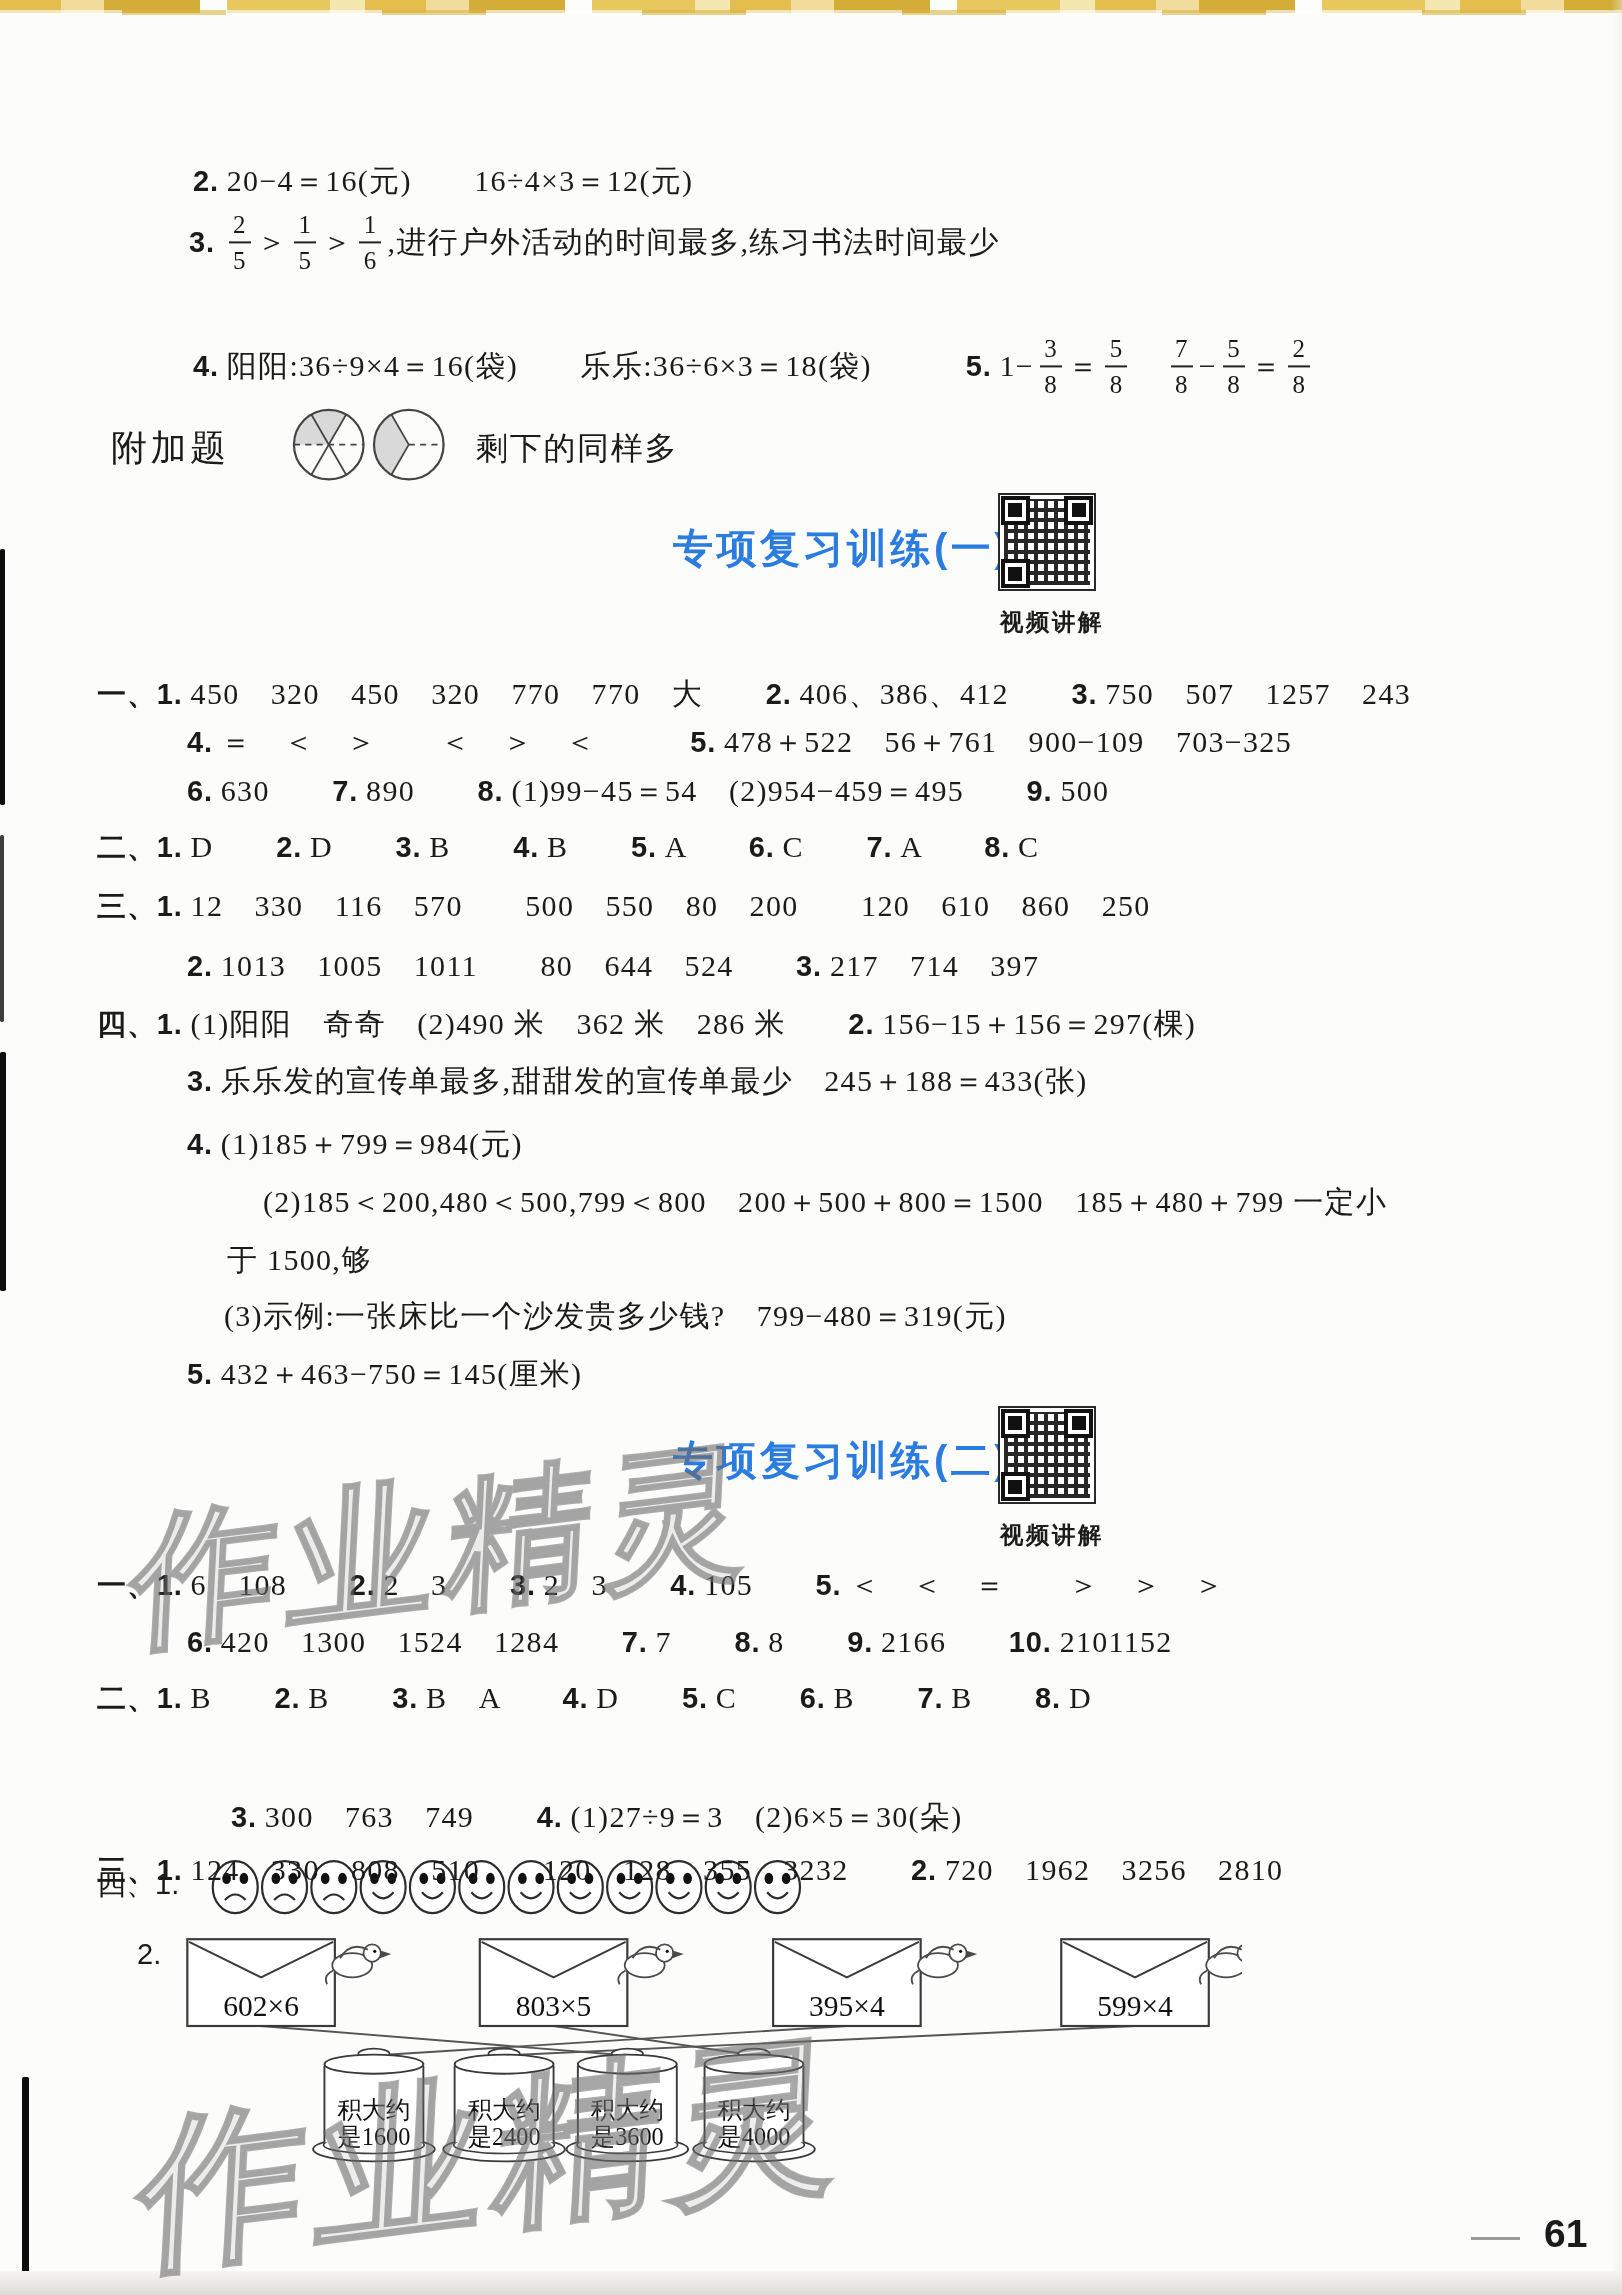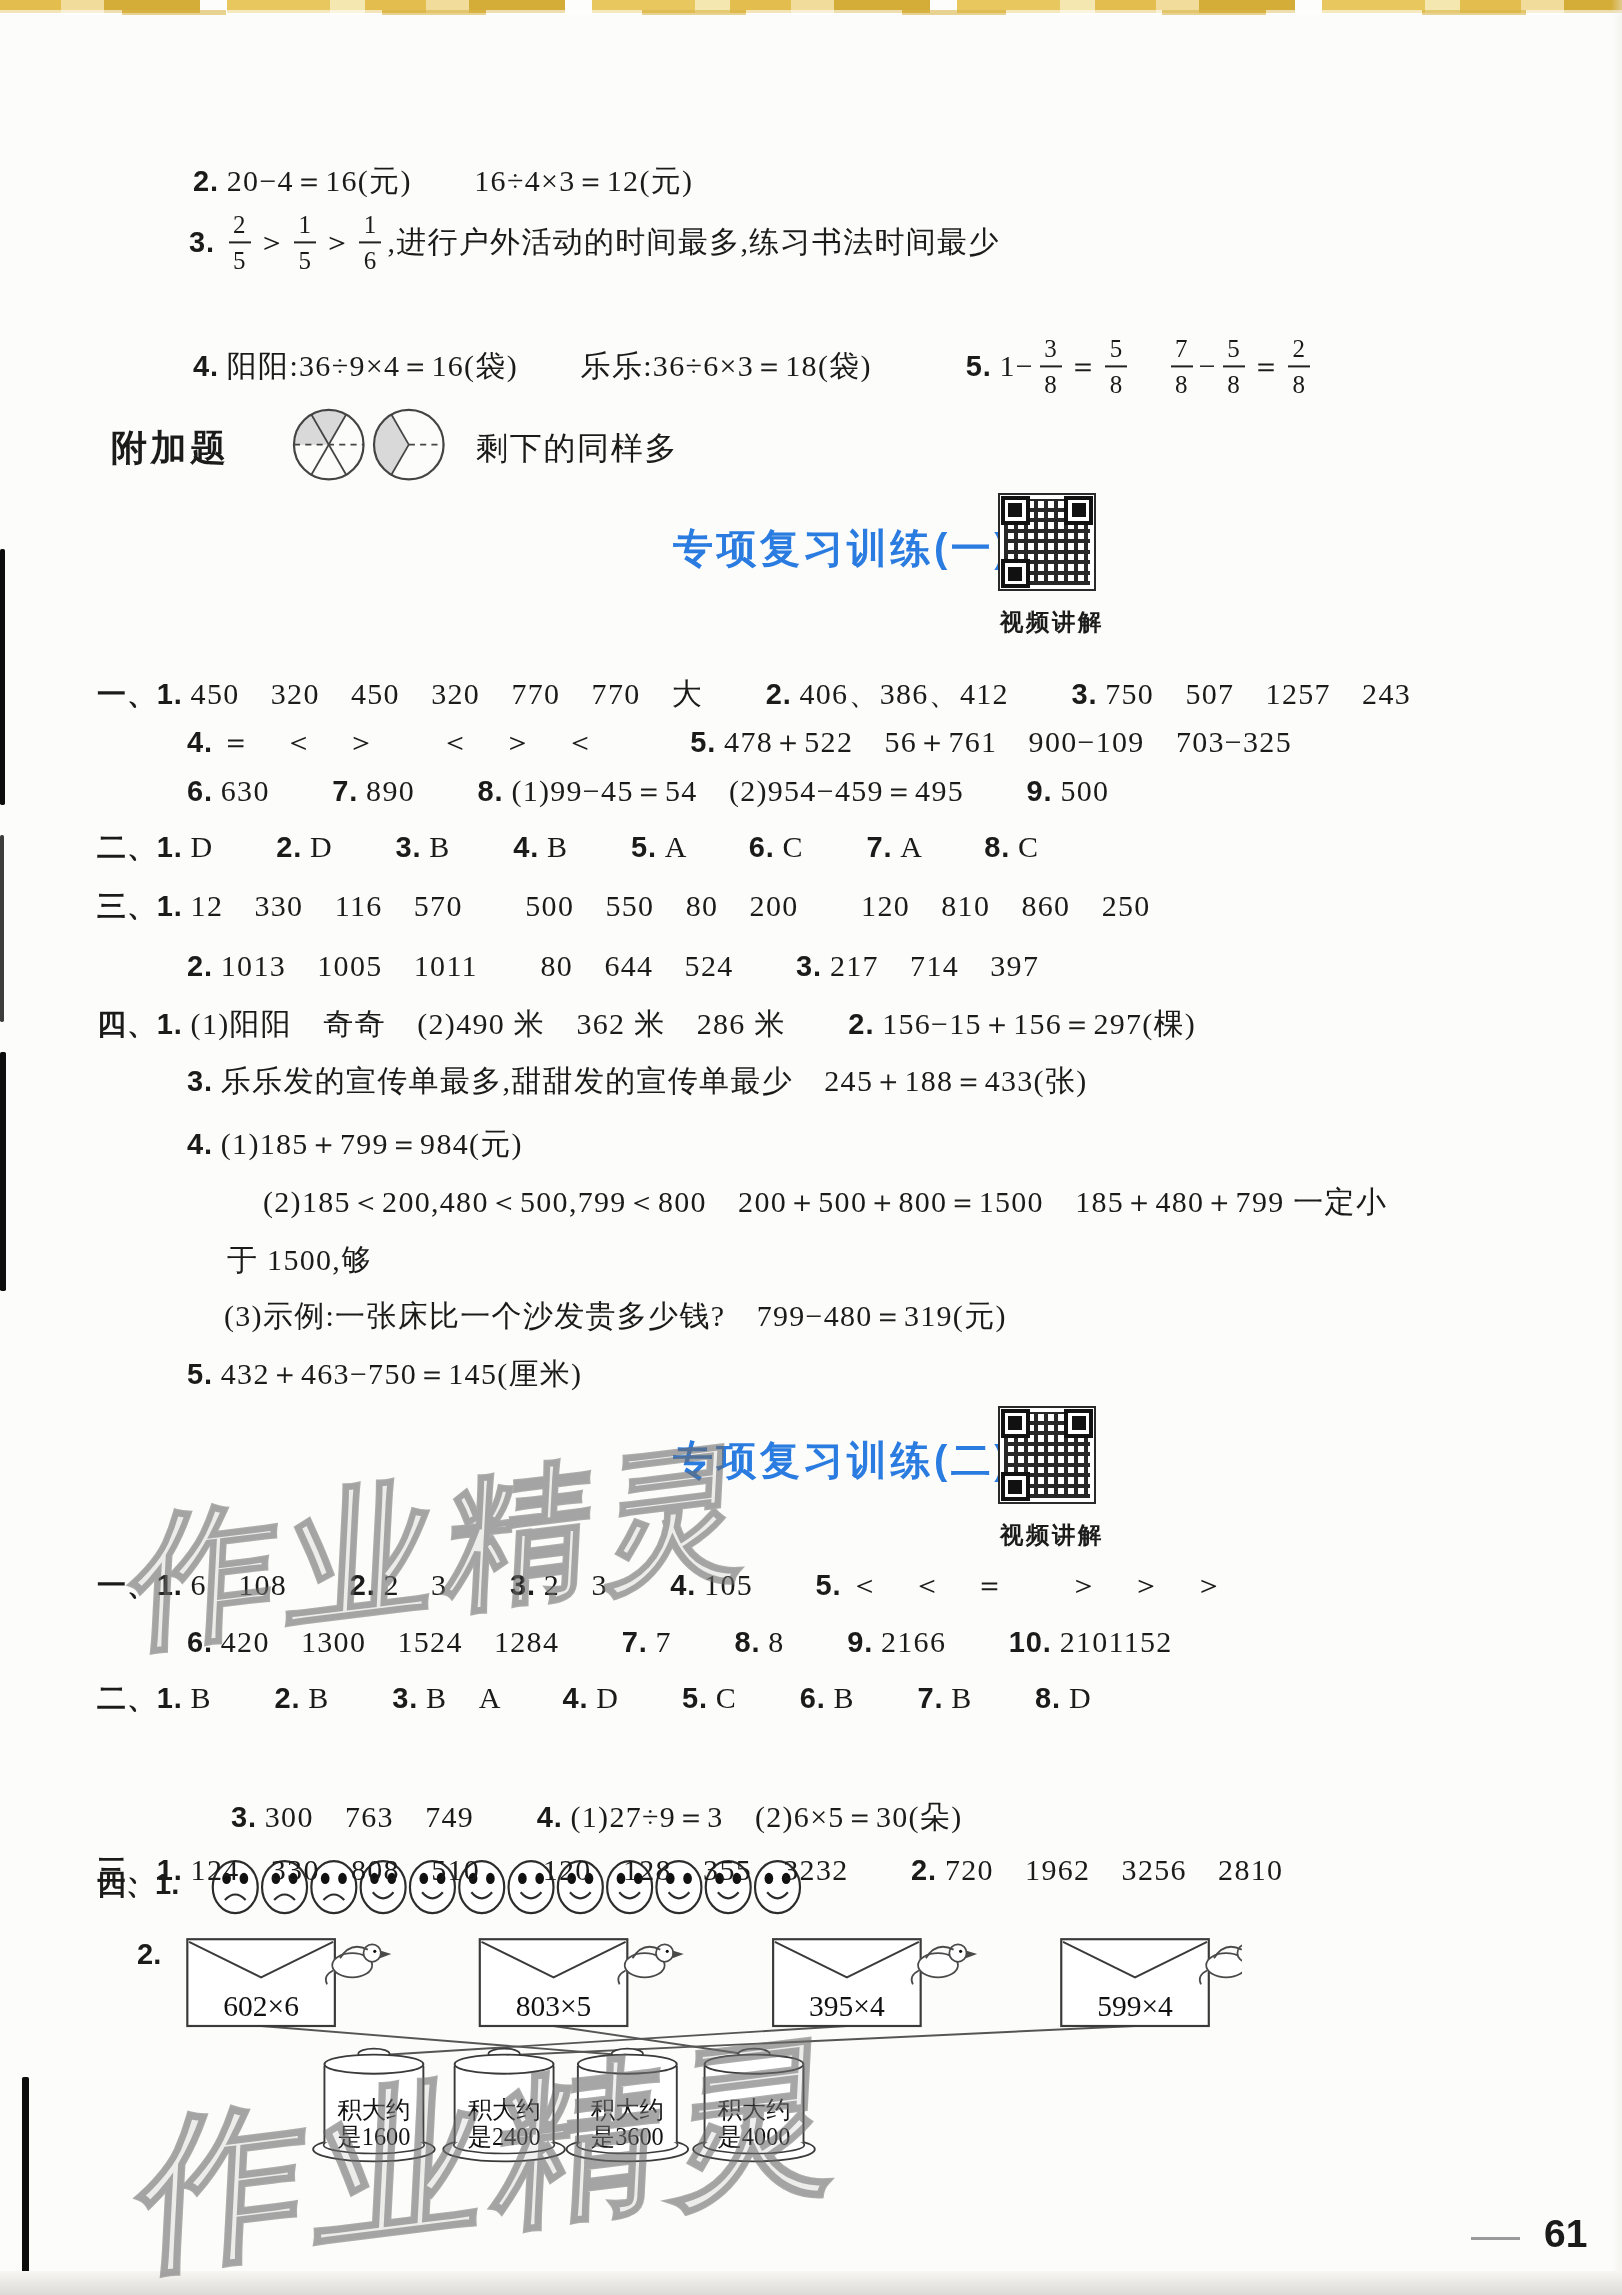--- a/index.html
+++ b/index.html
@@ -28,21 +28,21 @@
      repeating-linear-gradient(90deg,#151515 0 4.3px,transparent 4.3px 10.4px,#151515 10.4px 14px,transparent 14px 20px),
      repeating-linear-gradient(0deg,#151515 0 4.3px,transparent 4.3px 9.6px,#151515 9.6px 14px,transparent 14px 21px);}
   .fs{position:absolute;width:21px;height:21px;border:4.3px solid #111;background:#fff;z-index:2;}
   .fs::after{content:"";position:absolute;inset:3.5px;background:#111;}
   .fs.tl{top:0.9px;left:0.9px}.fs.tr{top:0.9px;right:0.9px}.fs.bl{bottom:0.9px;left:0.9px}
   .qr-caption{position:absolute;font-size:23.4px;letter-spacing:2.6px;font-weight:600;z-index:3;}
   
   .wm{position:absolute;font-family:"Liberation Sans","DejaVu Sans",sans-serif;font-weight:800;
     color:rgba(120,120,120,0.12);-webkit-text-stroke:2.2px rgba(105,105,105,0.55);
     letter-spacing:12px;transform:rotate(-7deg) skewX(-10deg);z-index:9;pointer-events:none;white-space:nowrap;}
-  .bold-label{position:absolute;font-family:"Liberation Sans","DejaVu Sans",sans-serif;font-weight:700;z-index:3;}
+  .bold-label{position:absolute;font-family:"Liberation Sans","DejaVu Sans",sans-serif;font-weight:400;z-index:3;}
   .note-text{position:absolute;font-size:32px;letter-spacing:1.7px;z-index:3;}
   .fig{position:absolute;z-index:2;}
   .pageno{position:absolute;left:1544px;top:2212px;font-family:"Liberation Sans","DejaVu Sans",sans-serif;font-weight:700;font-size:39px;z-index:3;}
   .pagedash{position:absolute;left:1471px;top:2237px;width:49px;height:2.6px;background:#9a9a9a;z-index:3;}
 </style>
 </head>
 <body>
 
 <div class="page">
 
@@ -88,21 +88,21 @@
     <i class="fs tr"></i>
     <i class="fs bl"></i>
   </div>
   <div class="qr-caption" style="left:1000px;top:606px;">视频讲解</div>
 
   <div id="lines-s1">
       <div class="line" style="left: 97px; top: 654px; margin-top: 20px;"><span class="seg-b">一、1.</span><span class="seg-t">450　320　450　320　770　770　大　　</span><span class="seg-b">2.</span><span class="seg-t">406、386、412　　</span><span class="seg-b">3.</span><span class="seg-t">750　507　1257　243</span></div>
       <div class="line" style="left: 187px; top: 722px;"><span class="seg-b">4.</span><span class="seg-t">＝　＜　＞　　＜　＞　＜　　　</span><span class="seg-b">5.</span><span class="seg-t">478＋522　56＋761　900−109　703−325</span></div>
       <div class="line" style="left: 187px; top: 771px;"><span class="seg-b">6.</span><span class="seg-t">630　　</span><span class="seg-b">7.</span><span class="seg-t">890　　</span><span class="seg-b">8.</span><span class="seg-t">(1)99−45＝54　(2)954−459＝495　　</span><span class="seg-b">9.</span><span class="seg-t">500</span></div>
       <div class="line" style="left: 97px; top: 827px;"><span class="seg-b">二、1.</span><span class="seg-t">D　　</span><span class="seg-b">2.</span><span class="seg-t">D　　</span><span class="seg-b">3.</span><span class="seg-t">B　　</span><span class="seg-b">4.</span><span class="seg-t">B　　</span><span class="seg-b">5.</span><span class="seg-t">A　　</span><span class="seg-b">6.</span><span class="seg-t">C　　</span><span class="seg-b">7.</span><span class="seg-t">A　　</span><span class="seg-b">8.</span><span class="seg-t">C</span></div>
-      <div class="line" style="left: 97px; top: 886px;"><span class="seg-b">三、1.</span><span class="seg-t">12　330　116　570　　500　550　80　200　　120　810　860　250</span></div>
+      <div class="line" style="left: 97px; top: 886px;"><span class="seg-b">三、1.</span><span class="seg-t">12　330　116　570　　500　550　80　200　　120　610　860　250</span></div>
       <div class="line" style="left: 187px; top: 946px;"><span class="seg-b">2.</span><span class="seg-t">1013　1005　1011　　80　644　524　　</span><span class="seg-b">3.</span><span class="seg-t">217　714　397</span></div>
       <div class="line" style="left: 97px; top: 1004px;"><span class="seg-b">四、1.</span><span class="seg-t">(1)阳阳　奇奇　(2)490 米　362 米　286 米　　</span><span class="seg-b">2.</span><span class="seg-t">156−15＋156＝297(棵)</span></div>
       <div class="line" style="left: 187px; top: 1061px;"><span class="seg-b">3.</span><span class="seg-t">乐乐发的宣传单最多,甜甜发的宣传单最少　245＋188＝433(张)</span></div>
       <div class="line" style="left: 187px; top: 1124px;"><span class="seg-b">4.</span><span class="seg-t">(1)185＋799＝984(元)</span></div>
       <div class="line" style="left: 227px; top: 1182px; margin-left: 36px;"><span class="seg-t">(2)185＜200,480＜500,799＜800　200＋500＋800＝1500　185＋480＋799 一定小</span></div>
       <div class="line" style="left: 227px; top: 1240px;"><span class="seg-t">于 1500,够</span></div>
       <div class="line" style="left: 224px; top: 1296px;"><span class="seg-t">(3)示例:一张床比一个沙发贵多少钱?　799−480＝319(元)</span></div>
       <div class="line" style="left: 187px; top: 1354px;"><span class="seg-b">5.</span><span class="seg-t">432＋463−750＝145(厘米)</span></div>
     </div>
 

